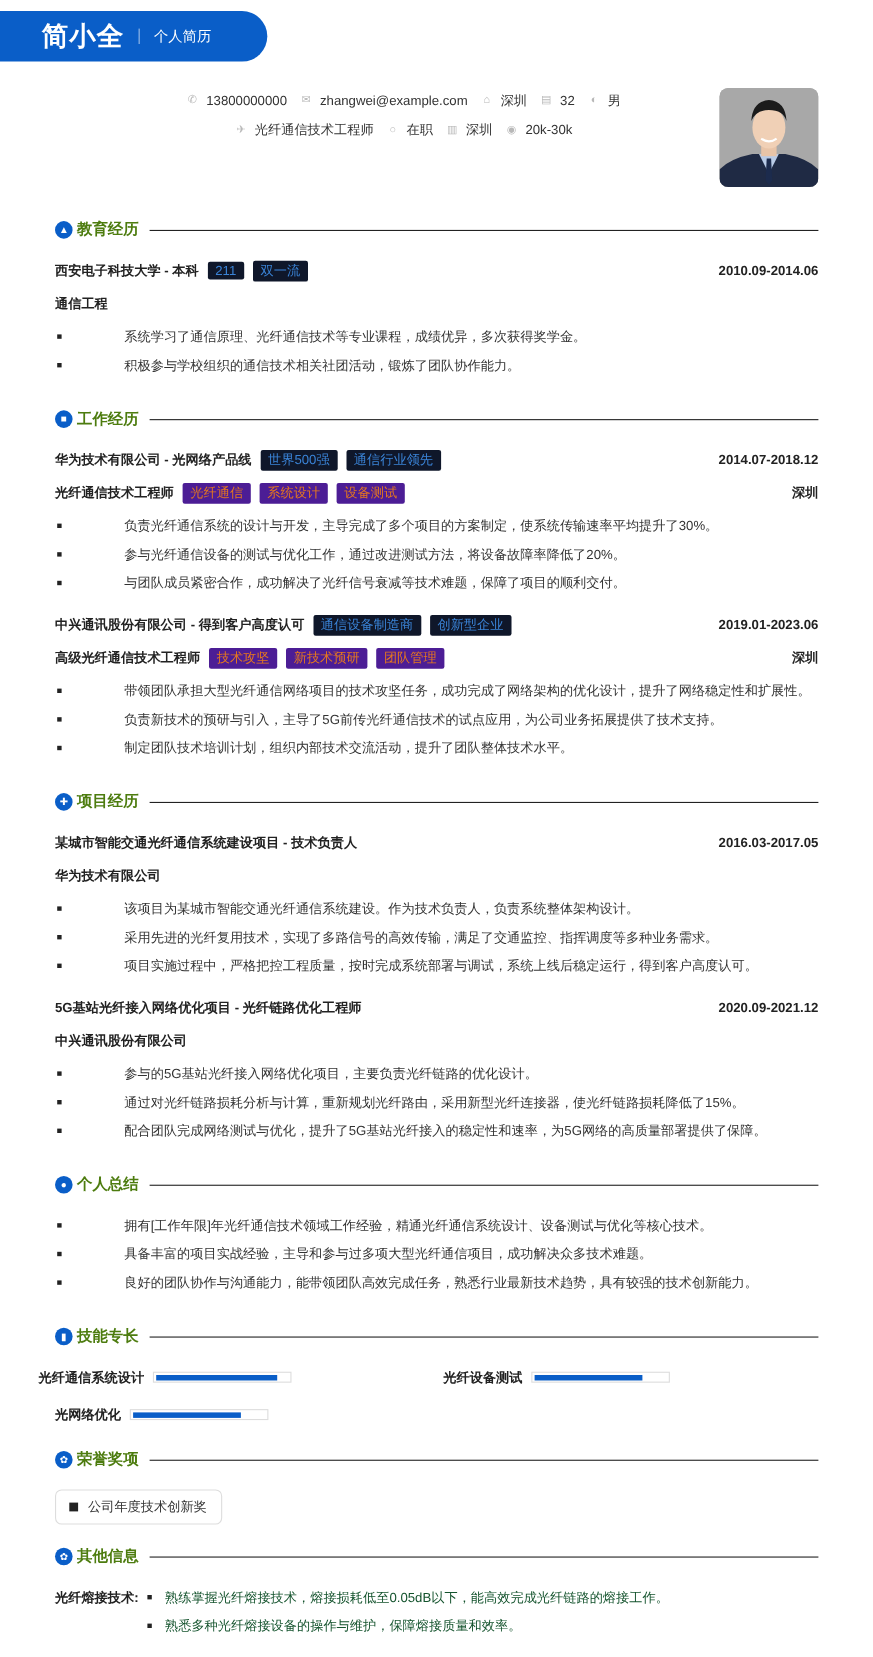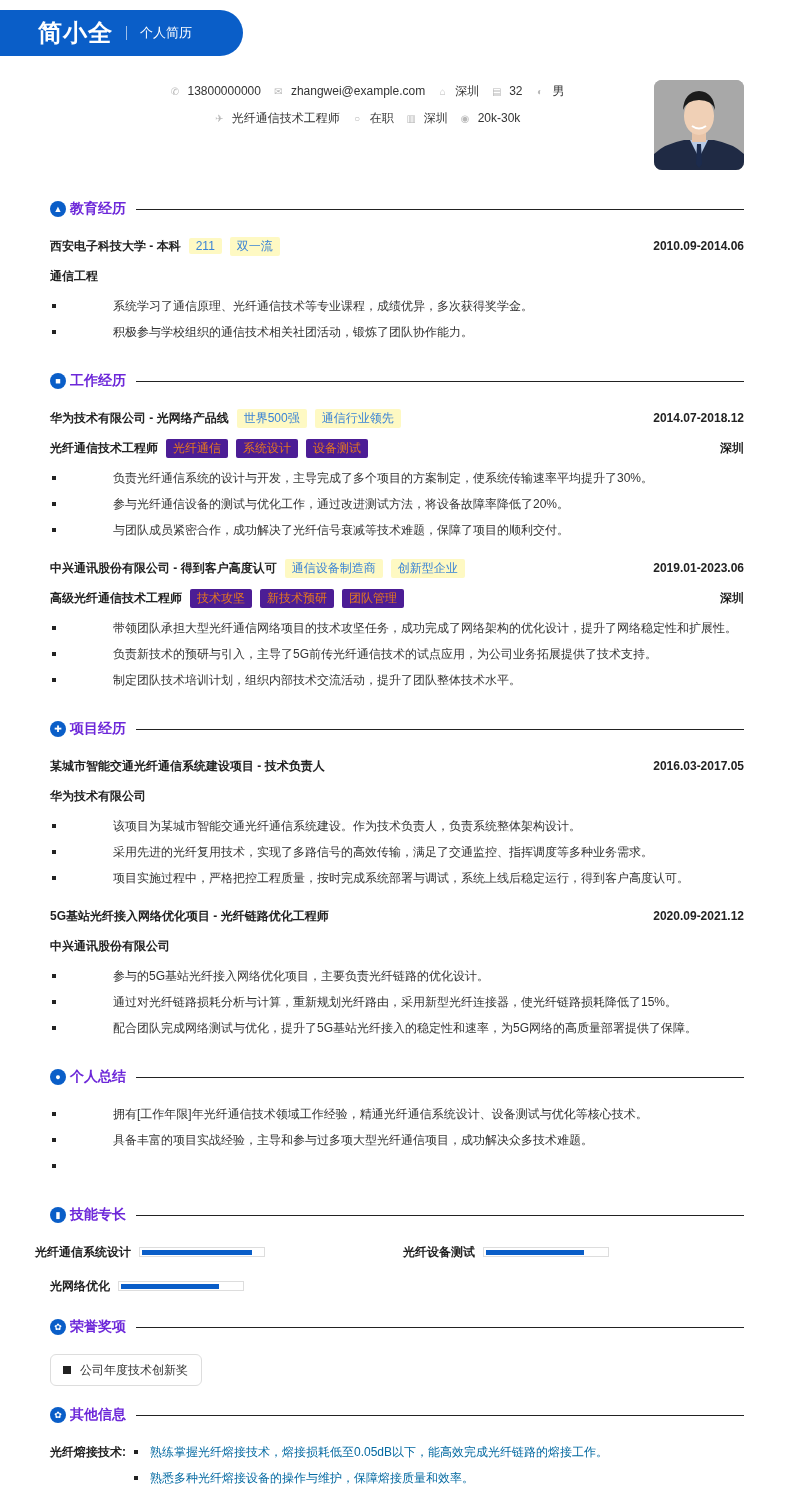--- a/index.html
+++ b/index.html
@@ -14,41 +14,41 @@
   .info { position: absolute; left: 0; width: 794px; top: 80px; }
   .info-row { display: flex; justify-content: center; align-items: center; height: 22px; font-size: 12px; color: #333; padding-right: 60px; }
   .info-row + .info-row { margin-top: 5px; }
   .info-item { display: flex; align-items: center; margin: 0 6px; }
   .info-item .ic { color: #b8b8b8; font-size: 10px; margin-right: 7px; width: 11px; text-align: center; }
 
   .photo { position: absolute; left: 654px; top: 80px; width: 90px; height: 90px; border-radius: 8px; overflow: hidden; background: #a9a9a9; }
 
   .section-head { position: absolute; left: 50px; width: 694px; height: 20px; display: flex; align-items: center; }
   .section-head .sic { width: 16px; height: 16px; border-radius: 50%; background: #0a5ec8; color: #fff; font-size: 9px; display: flex; align-items: center; justify-content: center; margin-right: 4px; }
-  .section-head .stitle { font-size: 14px; font-weight: bold; color: #6d28d9; margin-right: 10px; white-space: nowrap; }
+  .section-head .stitle { font-size: 14px; font-weight: bold; color: #4d7c0f; margin-right: 10px; white-space: nowrap; }
   .section-head .sline { flex: 1; height: 1px; background: #222; }
 
   .row { position: absolute; left: 50px; width: 694px; height: 20px; display: flex; align-items: center; }
   .row .bold { font-weight: bold; font-size: 12px; color: #222; }
   .row .right { margin-left: auto; font-weight: bold; font-size: 12px; color: #222; }
-  .tag-blue { background: #fef9c3; color: #3a83d6; font-size: 12px; padding: 1px 7px; margin-left: 8px; border-radius: 2px; }
+  .tag-blue { background: #0f172a; color: #3a83d6; font-size: 12px; padding: 1px 7px; margin-left: 8px; border-radius: 2px; }
   .tag-orange { background: #4c1d95; color: #e6781e; font-size: 12px; padding: 1px 7px; margin-left: 8px; border-radius: 2px; }
 
   .bullet { position: absolute; left: 50px; width: 700px; height: 20px; display: flex; align-items: center; font-size: 12px; color: #333; white-space: nowrap; gap: 44px; }
   .bullet .dot { width: 4px; height: 4px; background: #222; margin: 0 13px 0 2px; }
 
   .skill { position: absolute; height: 20px; display: flex; align-items: center; font-size: 12px; font-weight: bold; color: #222; }
   .skill .bar { width: 126px; height: 10px; border: 1px solid #ddd; margin-left: 8px; position: relative; background: #fff; }
   .skill .bar .fill { position: absolute; left: 2px; top: 2px; height: 5px; background: #0a5ec8; }
 
   .award { position: absolute; left: 50px; top: 1354px; height: 32px; border: 1px solid #ddd; border-radius: 6px; display: flex; align-items: center; padding: 0 13px 0 12px; font-size: 12px; color: #333; }
   .award .sq { width: 8px; height: 8px; background: #222; margin-right: 9px; }
 
   .other-label { position: absolute; left: 50px; top: 1442px; height: 20px; display: flex; align-items: center; font-weight: bold; font-size: 12px; color: #222; }
-  .other-bullet { position: absolute; left: 134px; height: 20px; display: flex; align-items: center; font-size: 12px; color: #0369a1; white-space: nowrap; text-align: right; }
+  .other-bullet { position: absolute; left: 134px; height: 20px; display: flex; align-items: center; font-size: 12px; color: #14532d; white-space: nowrap; text-align: right; }
   .other-bullet .dot { width: 4px; height: 4px; background: #222; margin: 0 12px 0 0; }
 </style>
 </head>
 <body>
 
 <div class="brand">
   <span class="logo">简小全</span>
   <span class="sep"></span>
   <span class="sub">个人简历</span>
 </div>
@@ -242,20 +242,21 @@
 <div class="bullet" style="top:1104px">
     <span class="dot"></span>
     <span>拥有[工作年限]年光纤通信技术领域工作经验，精通光纤通信系统设计、设备测试与优化等核心技术。</span>
   </div>
 <div class="bullet" style="top:1130px">
     <span class="dot"></span>
     <span>具备丰富的项目实战经验，主导和参与过多项大型光纤通信项目，成功解决众多技术难题。</span>
   </div>
 <div class="bullet" style="top:1156px">
     <span class="dot"></span>
+    <span>良好的团队协作与沟通能力，能带领团队高效完成任务，熟悉行业最新技术趋势，具有较强的技术创新能力。</span>
   </div>
 
 <div class="section-head" style="top:1205px">
   <span class="sic">▮</span>
   <span class="stitle">技能专长</span>
   <span class="sline"></span>
 </div>
 <div class="skill" style="left:35px; top:1242px">
   <span>光纤通信系统设计</span>
   <span class="bar">

